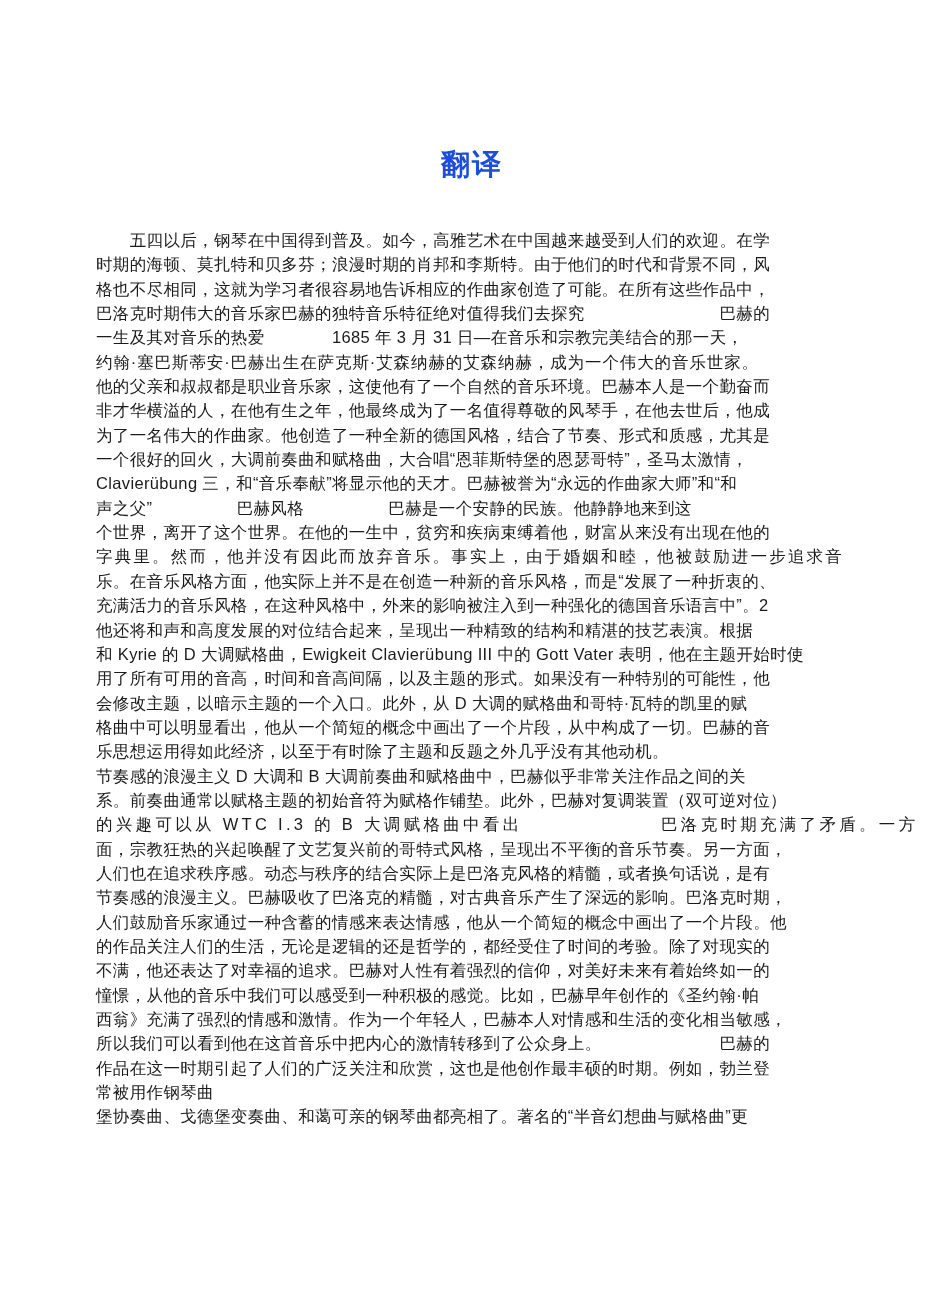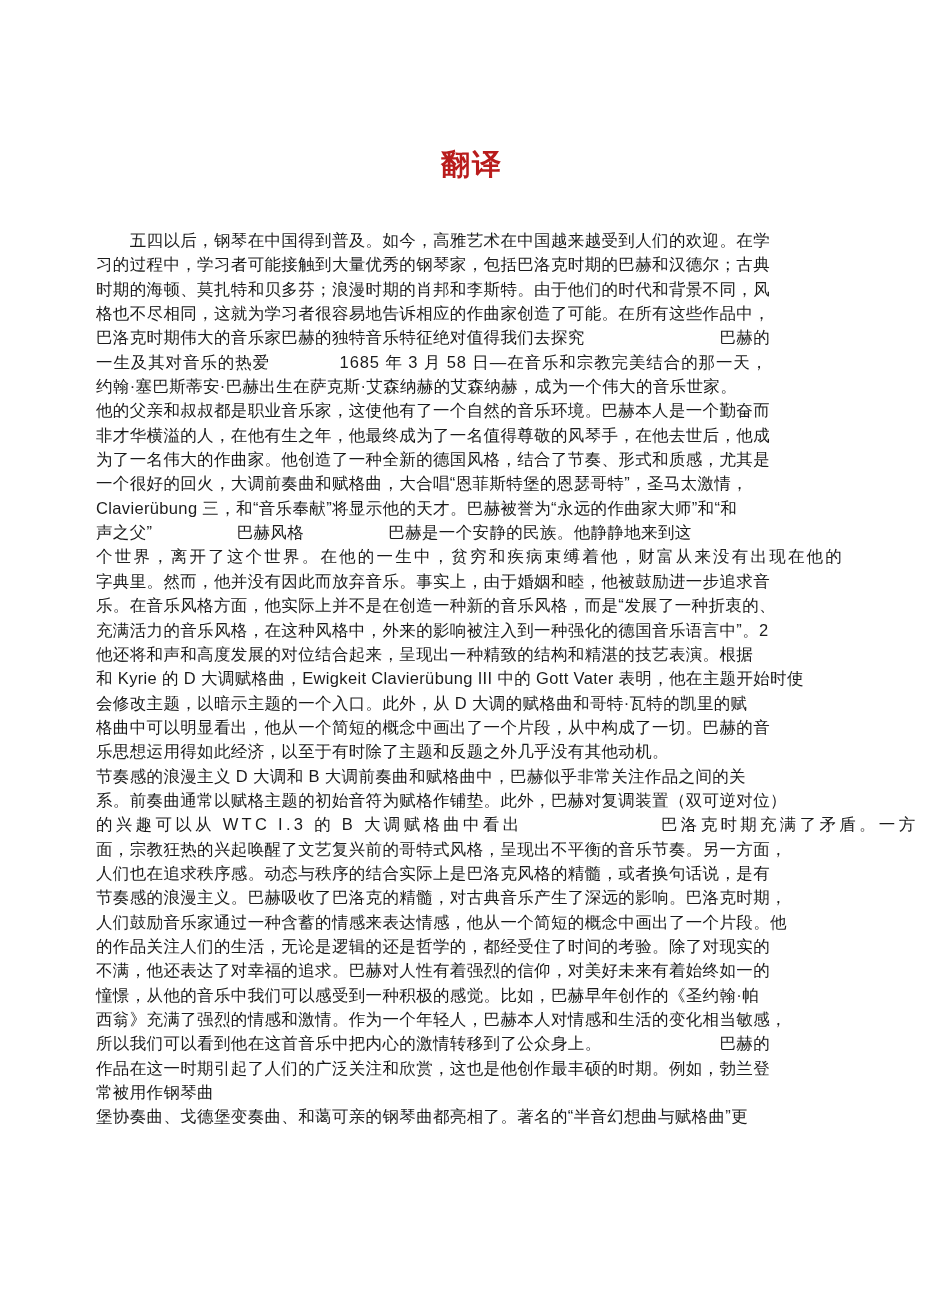--- a/index.html
+++ b/index.html
@@ -24,21 +24,21 @@
   .doc-title {
     margin: 0;
     padding-top: 147px;
     margin-left: 134px;
     width: 676px;
     text-align: center;
     font-size: 29px;
     line-height: 35px;
     font-weight: 700;
     letter-spacing: 2px;
-    color: #b91c1c;
+    color: #1d4ed8;
   }
   .doc-content {
     margin-top: 46px;
     margin-left: 96px;
     width: 678px;
     font-size: 16.5px;
     line-height: 24.35px;
     letter-spacing: 0.35px;
   }
   .text-line {
@@ -51,38 +51,38 @@
   .doc-content .text-line:nth-child(25) { letter-spacing: 3.3px; }
 </style>
 </head>
 <body>
 
 <div class="page">
   <h1 class="doc-title">翻译</h1>
   <div class="doc-content">
 
   <div class="text-line">　　五四以后，钢琴在中国得到普及。如今，高雅艺术在中国越来越受到人们的欢迎。在学</div>
-      <div class="text-line">习的过程中，学习者可能接触到大量优秀的钢琴家，包括巴洛克时期的巴赫和汉德尔；古典</div>
       <div class="text-line">时期的海顿、莫扎特和贝多芬；浪漫时期的肖邦和李斯特。由于他们的时代和背景不同，风</div>
       <div class="text-line">格也不尽相同，这就为学习者很容易地告诉相应的作曲家创造了可能。在所有这些作品中，</div>
       <div class="text-line">巴洛克时期伟大的音乐家巴赫的独特音乐特征绝对值得我们去探究　　　　　　　　巴赫的</div>
-      <div class="text-line">一生及其对音乐的热爱　　　　1685 年 3 月 58 日—在音乐和宗教完美结合的那一天，</div>
+      <div class="text-line">一生及其对音乐的热爱　　　　1685 年 3 月 31 日—在音乐和宗教完美结合的那一天，</div>
       <div class="text-line">约翰·塞巴斯蒂安·巴赫出生在萨克斯·艾森纳赫的艾森纳赫，成为一个伟大的音乐世家。</div>
       <div class="text-line">他的父亲和叔叔都是职业音乐家，这使他有了一个自然的音乐环境。巴赫本人是一个勤奋而</div>
       <div class="text-line">非才华横溢的人，在他有生之年，他最终成为了一名值得尊敬的风琴手，在他去世后，他成</div>
       <div class="text-line">为了一名伟大的作曲家。他创造了一种全新的德国风格，结合了节奏、形式和质感，尤其是</div>
       <div class="text-line">一个很好的回火，大调前奏曲和赋格曲，大合唱“恩菲斯特堡的恩瑟哥特”，圣马太激情，</div>
       <div class="text-line">Clavierübung 三，和“音乐奉献”将显示他的天才。巴赫被誉为“永远的作曲家大师”和“和</div>
       <div class="text-line">声之父”　　　　　巴赫风格　　　　　巴赫是一个安静的民族。他静静地来到这</div>
       <div class="text-line">个世界，离开了这个世界。在他的一生中，贫穷和疾病束缚着他，财富从来没有出现在他的</div>
       <div class="text-line">字典里。然而，他并没有因此而放弃音乐。事实上，由于婚姻和睦，他被鼓励进一步追求音</div>
       <div class="text-line">乐。在音乐风格方面，他实际上并不是在创造一种新的音乐风格，而是“发展了一种折衷的、</div>
       <div class="text-line">充满活力的音乐风格，在这种风格中，外来的影响被注入到一种强化的德国音乐语言中”。2</div>
       <div class="text-line">他还将和声和高度发展的对位结合起来，呈现出一种精致的结构和精湛的技艺表演。根据</div>
       <div class="text-line">和 Kyrie 的 D 大调赋格曲，Ewigkeit Clavierübung III 中的 Gott Vater 表明，他在主题开始时使</div>
+      <div class="text-line">用了所有可用的音高，时间和音高间隔，以及主题的形式。如果没有一种特别的可能性，他</div>
       <div class="text-line">会修改主题，以暗示主题的一个入口。此外，从 D 大调的赋格曲和哥特·瓦特的凯里的赋</div>
       <div class="text-line">格曲中可以明显看出，他从一个简短的概念中画出了一个片段，从中构成了一切。巴赫的音</div>
       <div class="text-line">乐思想运用得如此经济，以至于有时除了主题和反题之外几乎没有其他动机。</div>
       <div class="text-line">节奏感的浪漫主义 D 大调和 B 大调前奏曲和赋格曲中，巴赫似乎非常关注作品之间的关</div>
       <div class="text-line">系。前奏曲通常以赋格主题的初始音符为赋格作铺垫。此外，巴赫对复调装置（双可逆对位）</div>
       <div class="text-line">的兴趣可以从 WTC I.3 的 B 大调赋格曲中看出　　　　　　　巴洛克时期充满了矛盾。一方</div>
       <div class="text-line">面，宗教狂热的兴起唤醒了文艺复兴前的哥特式风格，呈现出不平衡的音乐节奏。另一方面，</div>
       <div class="text-line">人们也在追求秩序感。动态与秩序的结合实际上是巴洛克风格的精髓，或者换句话说，是有</div>
       <div class="text-line">节奏感的浪漫主义。巴赫吸收了巴洛克的精髓，对古典音乐产生了深远的影响。巴洛克时期，</div>
       <div class="text-line">人们鼓励音乐家通过一种含蓄的情感来表达情感，他从一个简短的概念中画出了一个片段。他</div>

